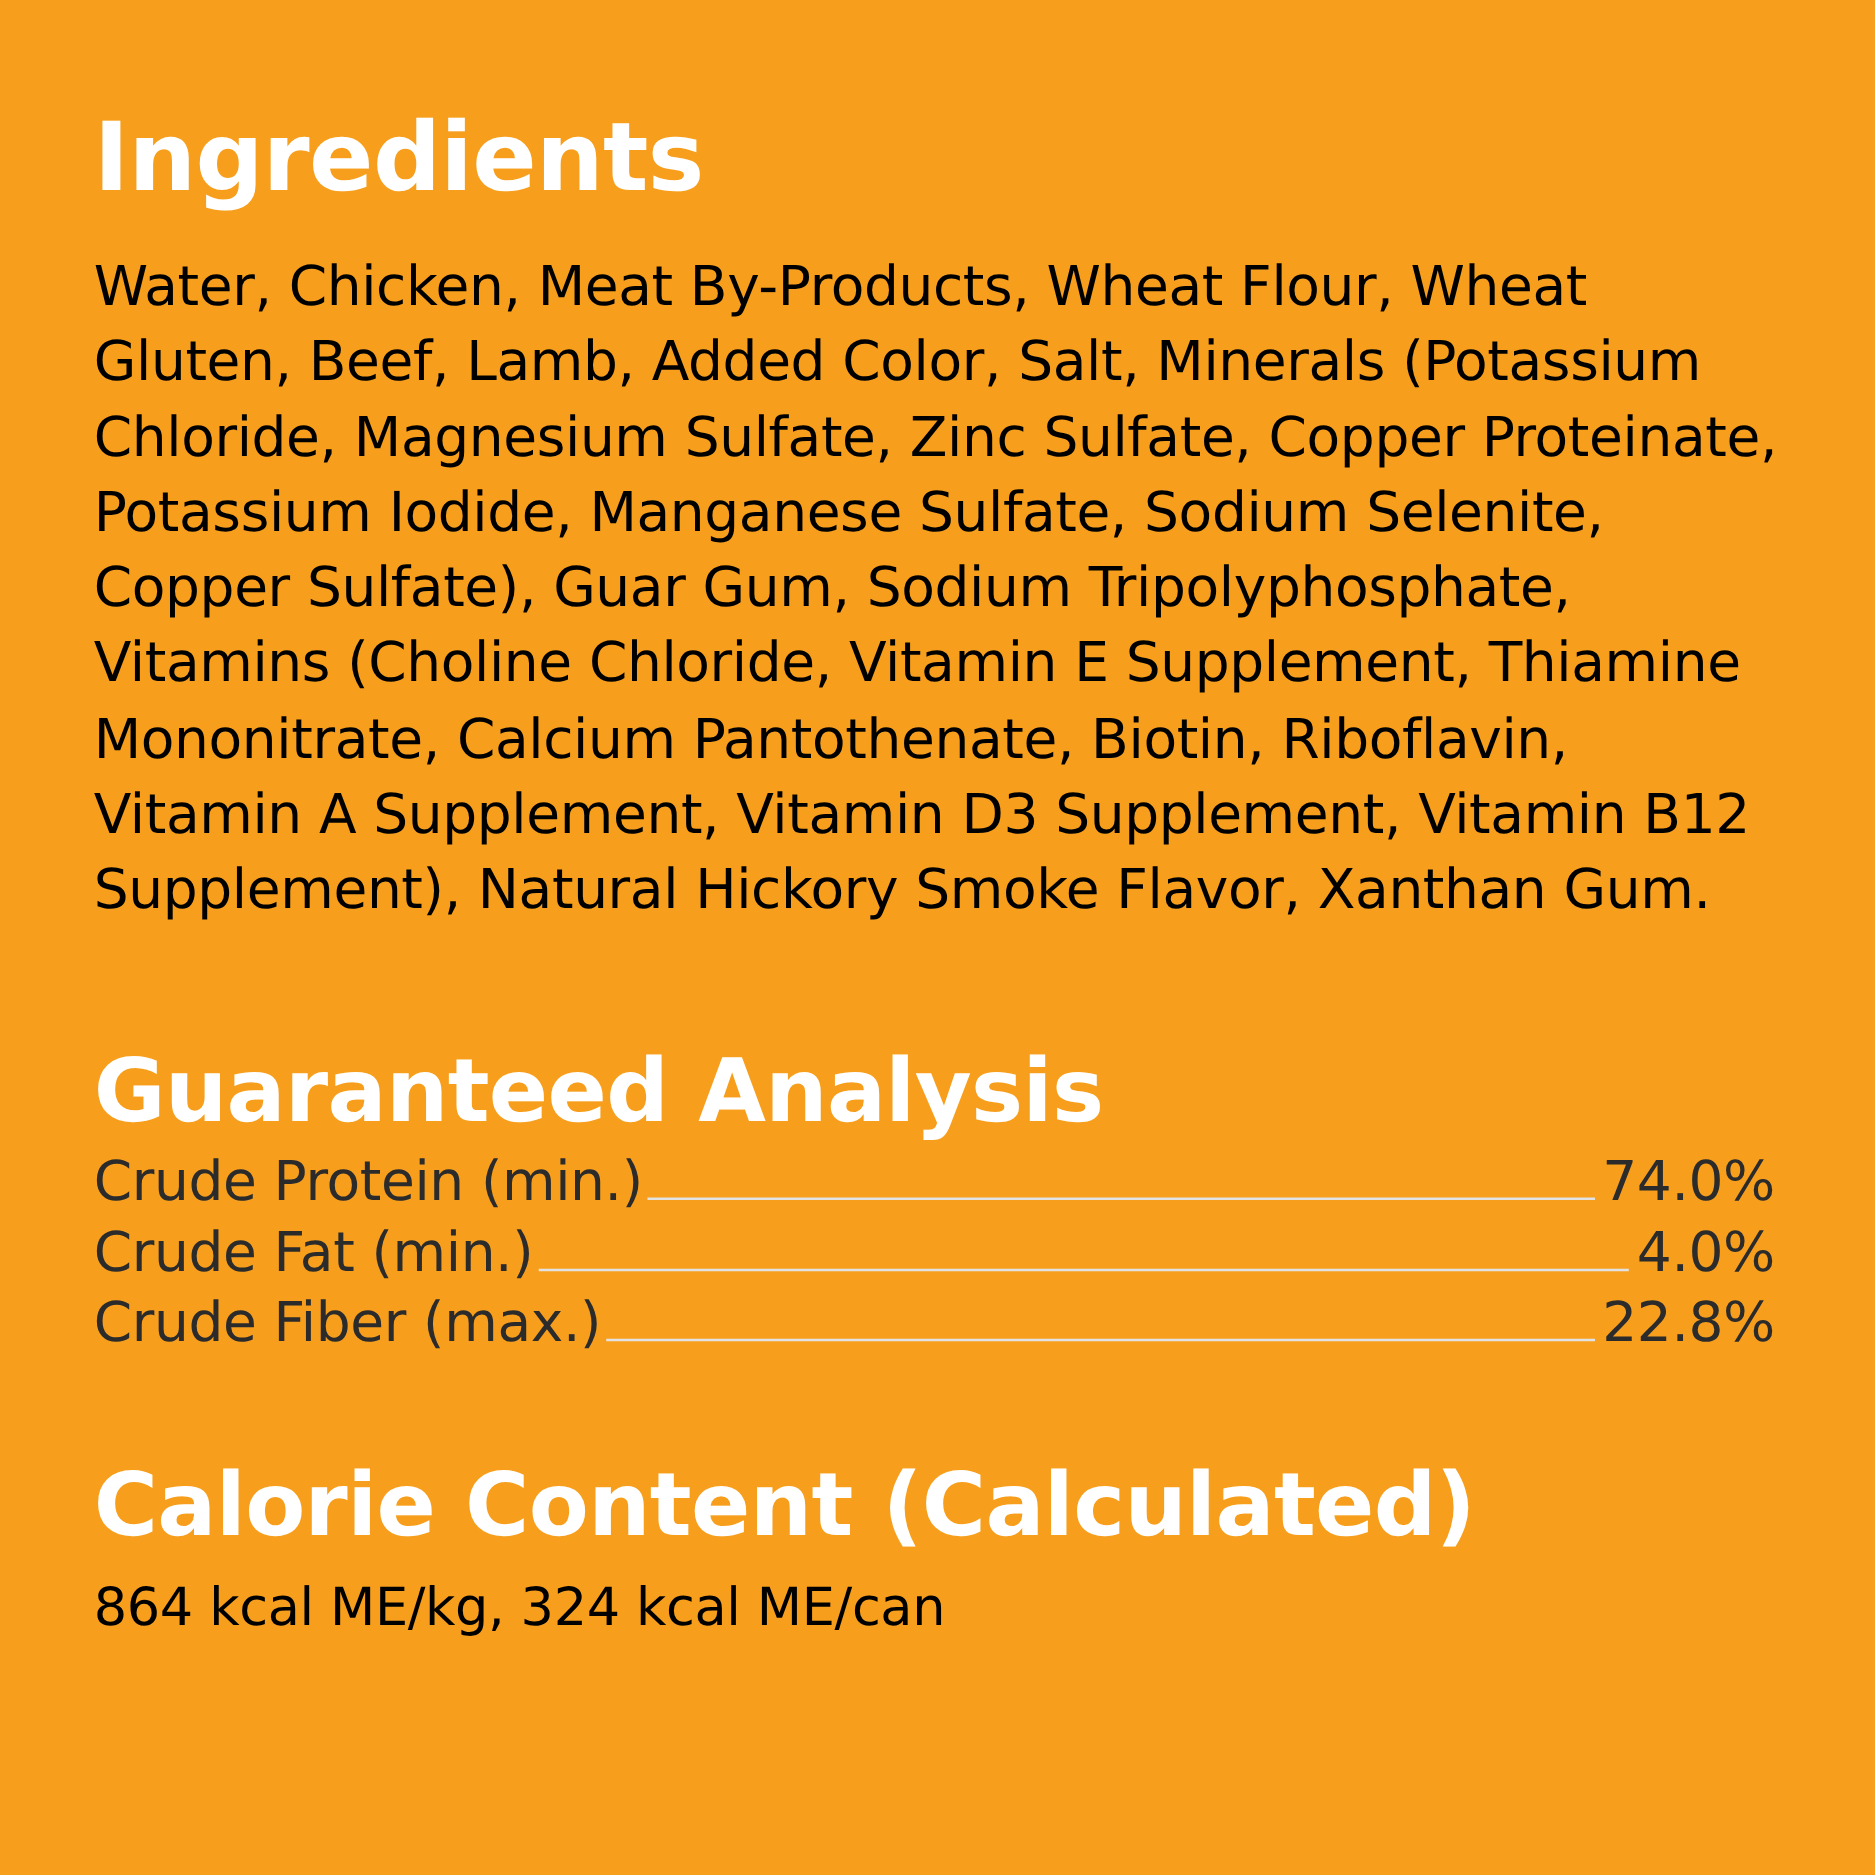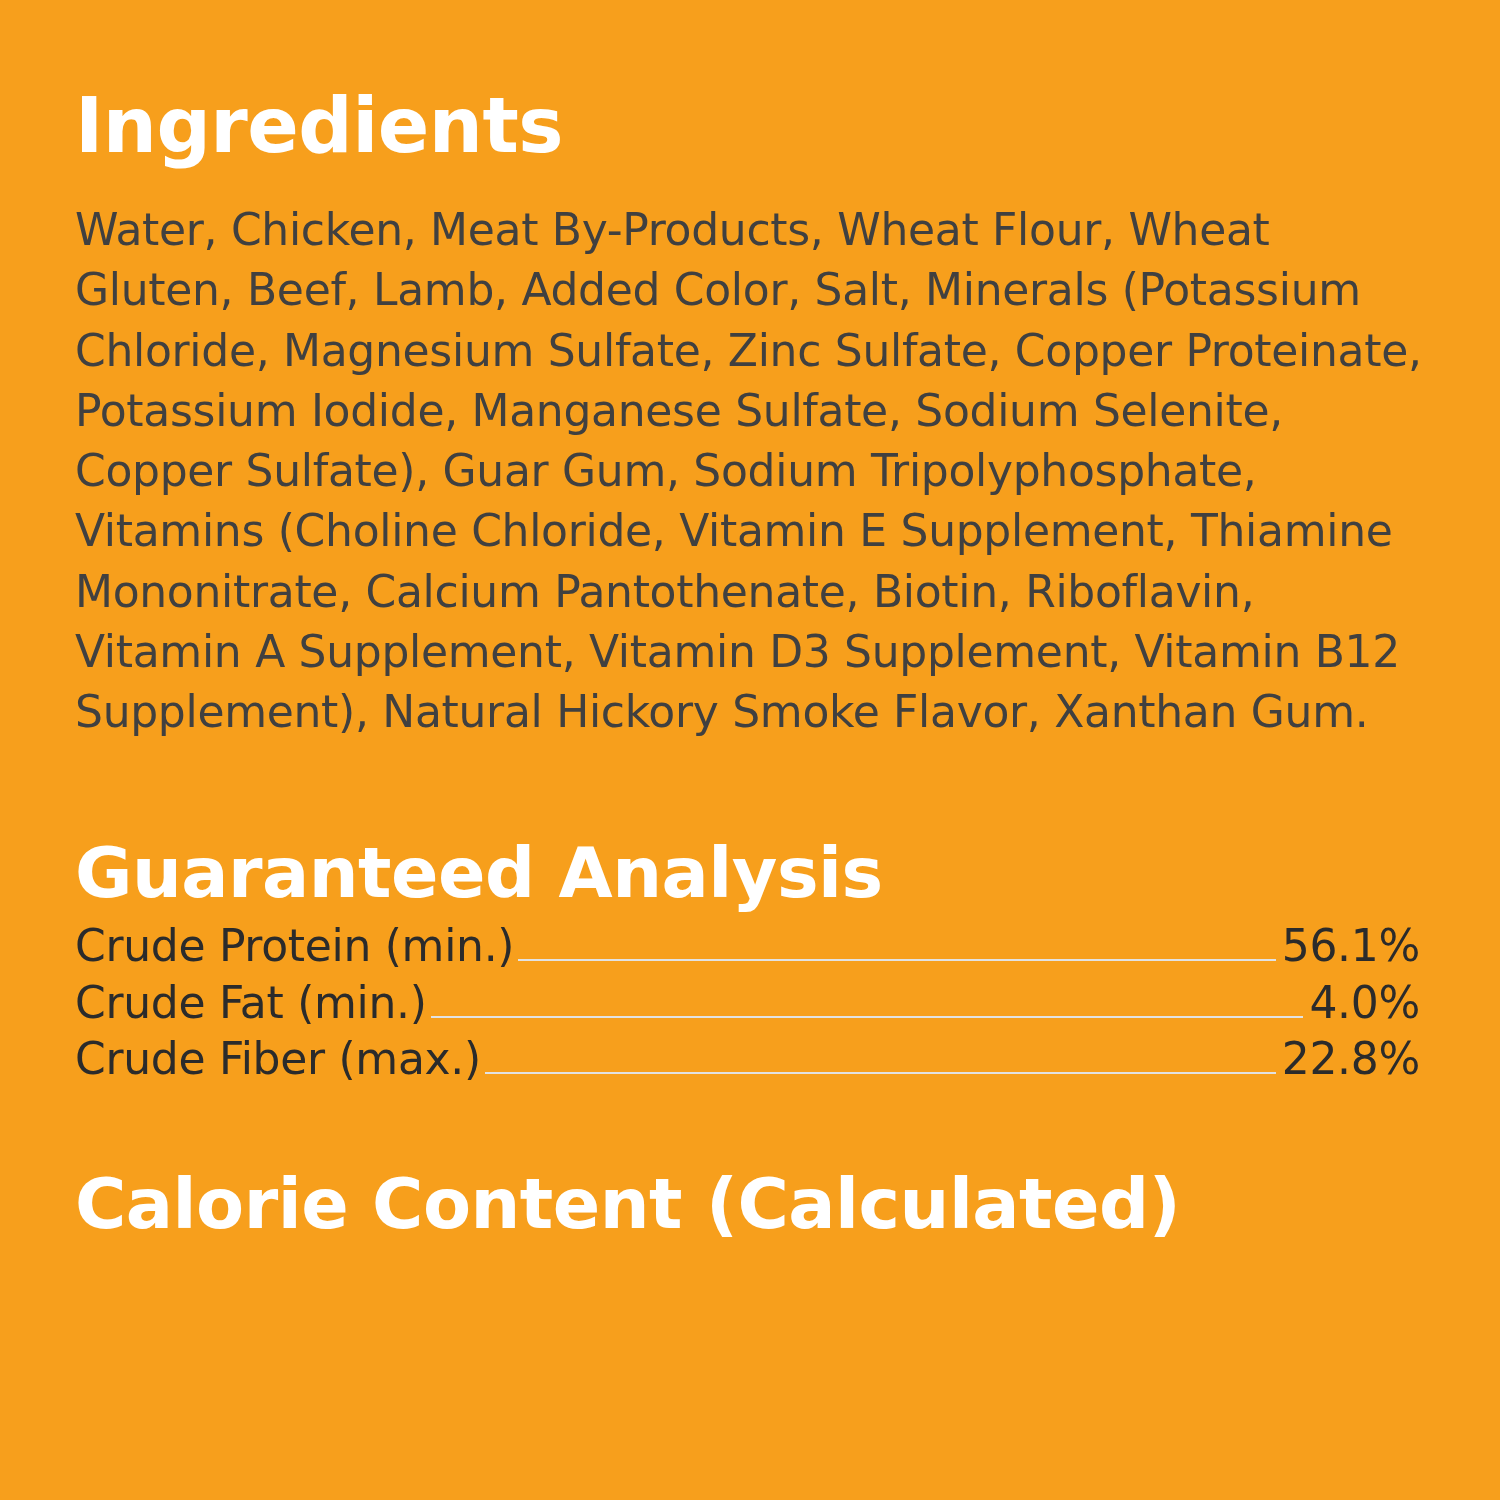--- a/index.html
+++ b/index.html
@@ -26,21 +26,21 @@
     font-weight: bold;
     letter-spacing: -0.5px;
     line-height: 1.0;
     margin: 0;
   }
   #ingredients-heading {
     font-size: 76px;
     padding-top: 18px;
   }
   .body-text {
-    color: #404040;
+    color: #000000;
     font-size: 44px;
     line-height: 1.37;
     font-family: "DejaVu Sans", sans-serif;
     letter-spacing: -0.3px;
   }
   #ingredients-text {
     margin-top: 36px;
     max-width: 1360px;
   }
   #ga-heading {
@@ -91,34 +91,35 @@
 
   <p class="body-text" id="ingredients-text">Water, Chicken, Meat By-Products, Wheat Flour, Wheat Gluten, Beef, Lamb, Added Color, Salt, Minerals (Potassium Chloride, Magnesium Sulfate, Zinc Sulfate, Copper Proteinate, Potassium Iodide, Manganese Sulfate, Sodium Selenite, Copper Sulfate), Guar Gum, Sodium Tripolyphosphate, Vitamins (Choline Chloride, Vitamin E Supplement, Thiamine Mononitrate, Calcium Pantothenate, Biotin, Riboflavin, Vitamin A Supplement, Vitamin D3 Supplement, Vitamin B12 Supplement), Natural Hickory Smoke Flavor, Xanthan Gum.</p>
 
   <h2 class="section-heading" id="ga-heading">Guaranteed Analysis</h2>
 
   <div class="ga-table">
 
     <div class="ga-row">
       <span class="ga-label">Crude Protein (min.)</span>
       <span class="ga-leader"></span>
-      <span class="ga-value">56.1%</span>
+      <span class="ga-value">74.0%</span>
     </div>
 
     <div class="ga-row">
       <span class="ga-label">Crude Fat (min.)</span>
       <span class="ga-leader"></span>
       <span class="ga-value">4.0%</span>
     </div>
 
     <div class="ga-row">
       <span class="ga-label">Crude Fiber (max.)</span>
       <span class="ga-leader"></span>
       <span class="ga-value">22.8%</span>
     </div>
 
 
   </div>
 
   <h2 class="section-heading" id="calorie-heading">Calorie Content (Calculated)</h2>
 
+  <p class="body-text" id="calorie-text">864 kcal ME/kg, 324 kcal ME/can</p>
 
 </div>
 
 </body></html>

